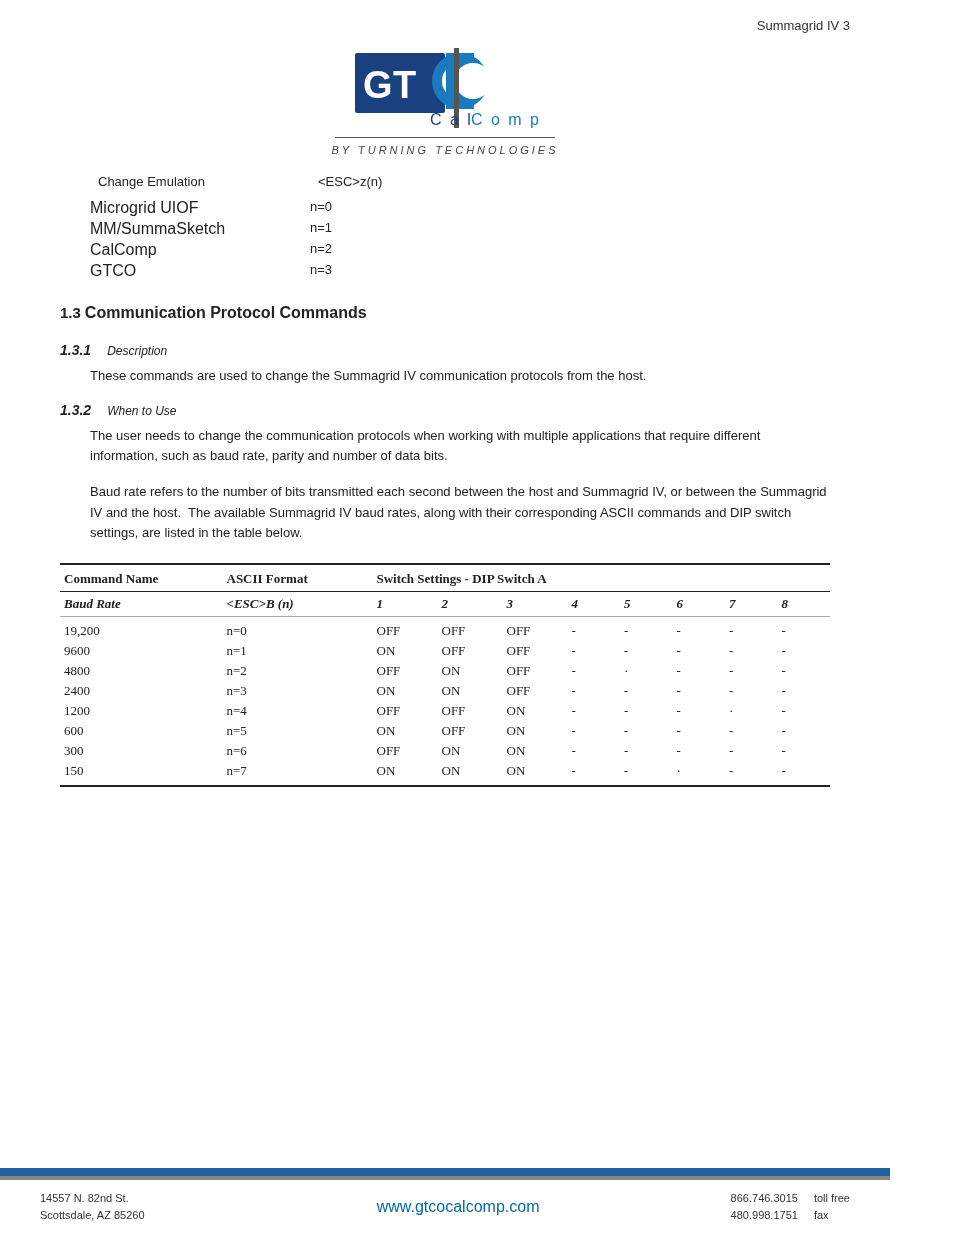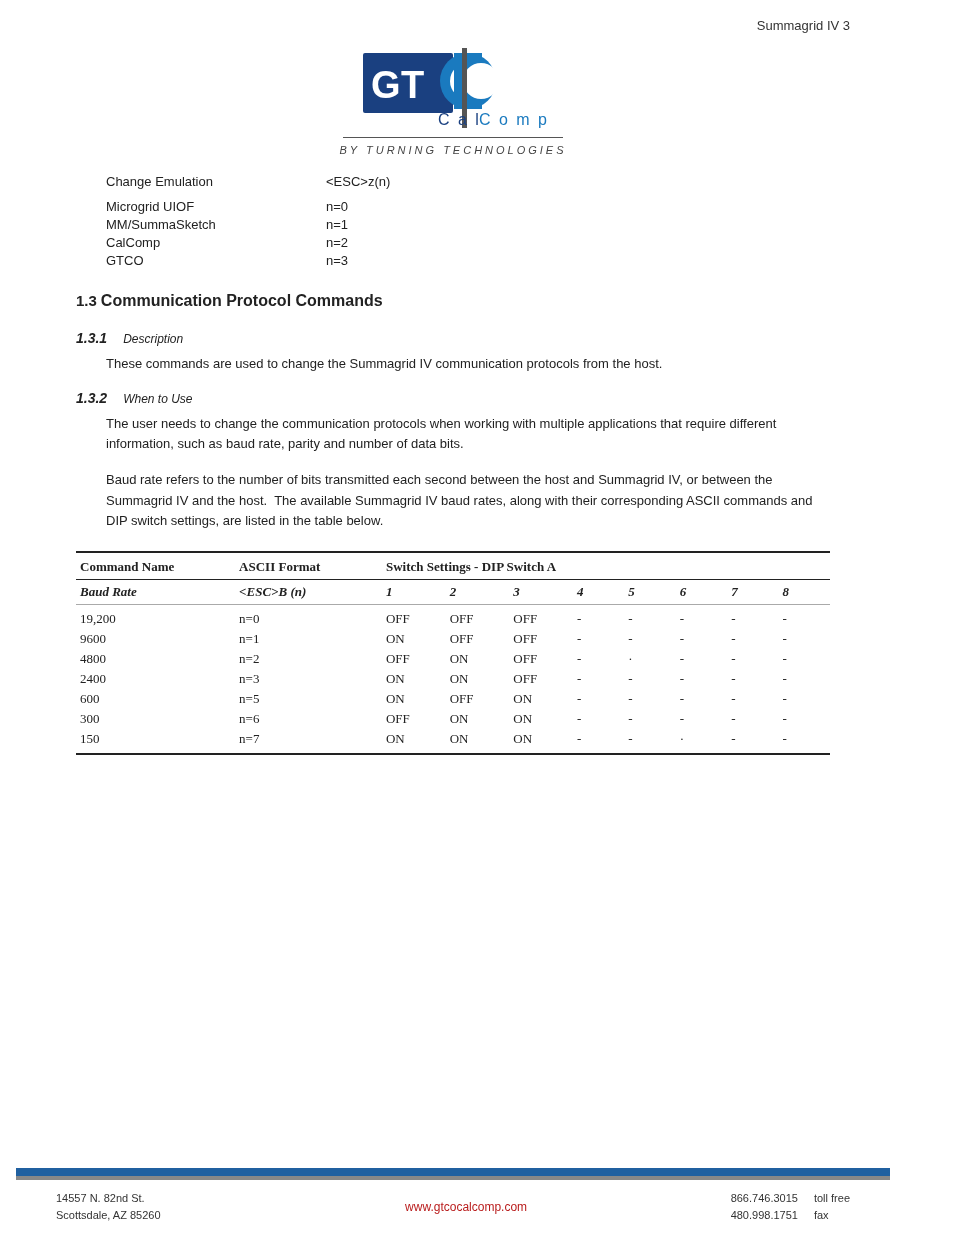--- a/index.html
+++ b/index.html
@@ -12,21 +12,20 @@
       min-height: 1235px;
       position: relative;
     }
     .page {
       width: 890px;
       min-height: 1235px;
       background: #fff;
       position: relative;
       display: flex;
       flex-direction: column;
-      padding-left: 16px;
     }
     .header-right {
       text-align: right;
       padding: 18px 40px 0 0;
       font-size: 13px;
       color: #333;
     }
     .logo-area {
       display: flex;
       flex-direction: column;
@@ -70,21 +69,21 @@
       font-style: italic;
       font-size: 14px;
       margin-right: 8px;
     }
     .section-heading-row {
       display: flex;
       align-items: baseline;
       margin-bottom: 4px;
     }
     .command-table {
-      margin-left: 30px;
+      margin-left: 38px;
       margin-top: 4px;
     }
     .command-row {
       display: flex;
       margin-bottom: 4px;
     }
     .command-label {
       min-width: 220px;
       font-size: 13px;
     }
@@ -94,21 +93,21 @@
     .emulation-list {
       margin-left: 30px;
       margin-top: 10px;
     }
     .emulation-row {
       display: flex;
       margin-bottom: 3px;
     }
     .emulation-name {
       min-width: 220px;
-      font-size: 13px;
+      font-size: 16px;
     }
     .emulation-value {
       font-size: 13px;
     }
     .section-1-3 {
       margin-top: 24px;
       margin-bottom: 10px;
     }
     .section-1-3-title {
       font-size: 16px;
@@ -212,22 +211,22 @@
       align-items: center;
       padding: 10px 40px;
       font-size: 11px;
       color: #333;
     }
     .footer-left {
       font-size: 11px;
       line-height: 1.6;
     }
     .footer-center {
-      font-size: 12px;
-      color: #b91c1c;
+      font-size: 16px;
+      color: #0369a1;
       margin-left: 41px;
     }
     .footer-right {
       font-size: 11px;
       text-align: right;
       line-height: 1.6;
     }
     .footer-right-row {
       display: flex;
       gap: 16px;
@@ -391,20 +390,32 @@
               <td>ON</td>
               <td>ON</td>
               <td>OFF</td>
               <td>-</td>
               <td>-</td>
               <td>-</td>
               <td>-</td>
               <td>-</td>
             </tr>
             <tr>
+              <td>1200</td>
+              <td>n=4</td>
+              <td>OFF</td>
+              <td>OFF</td>
+              <td>ON</td>
+              <td>-</td>
+              <td>-</td>
+              <td>-</td>
+              <td>·</td>
+              <td>-</td>
+            </tr>
+            <tr>
               <td>600</td>
               <td>n=5</td>
               <td>ON</td>
               <td>OFF</td>
               <td>ON</td>
               <td>-</td>
               <td>-</td>
               <td>-</td>
               <td>-</td>
               <td>-</td>

